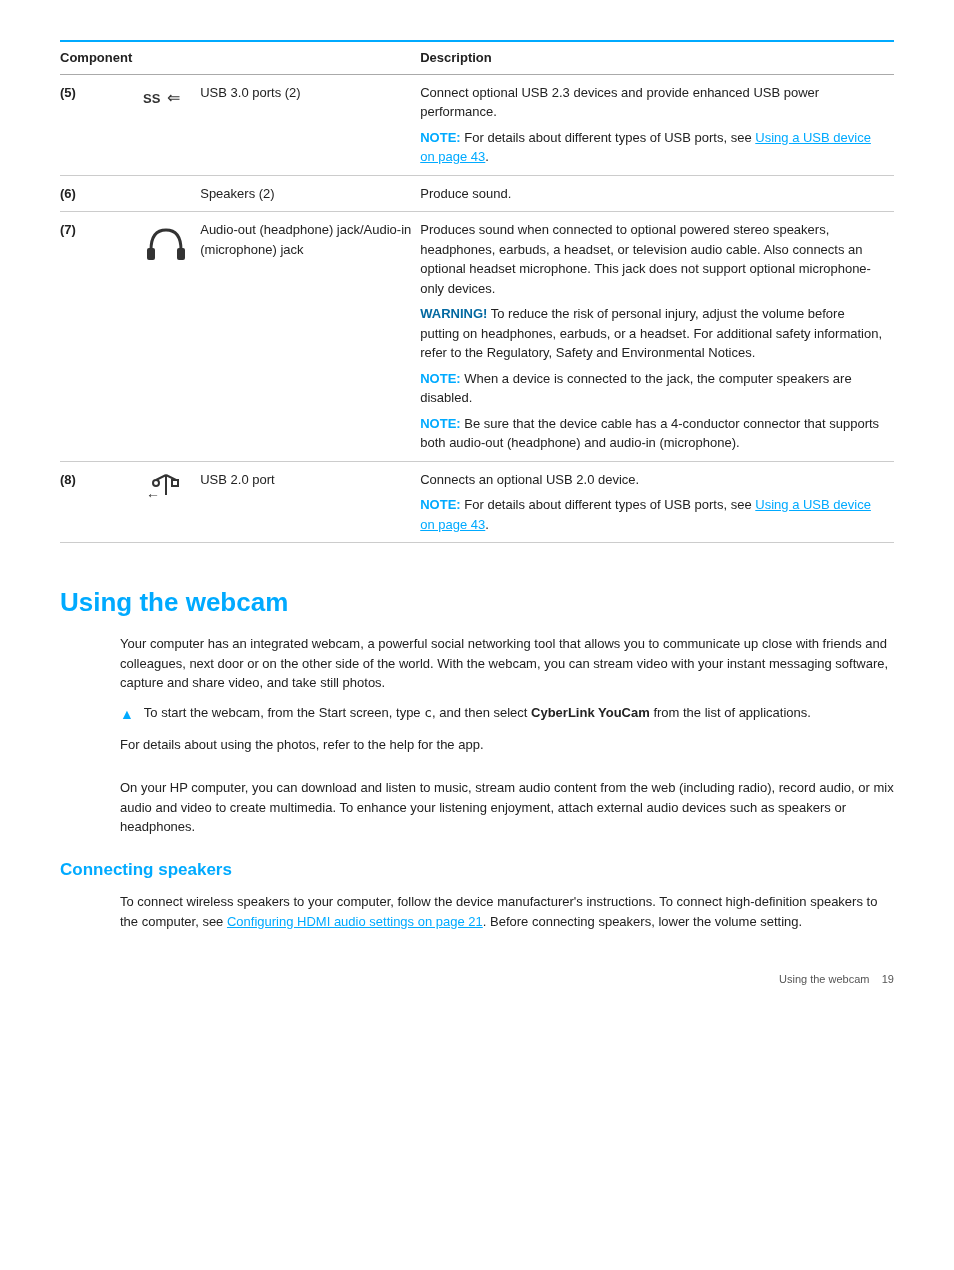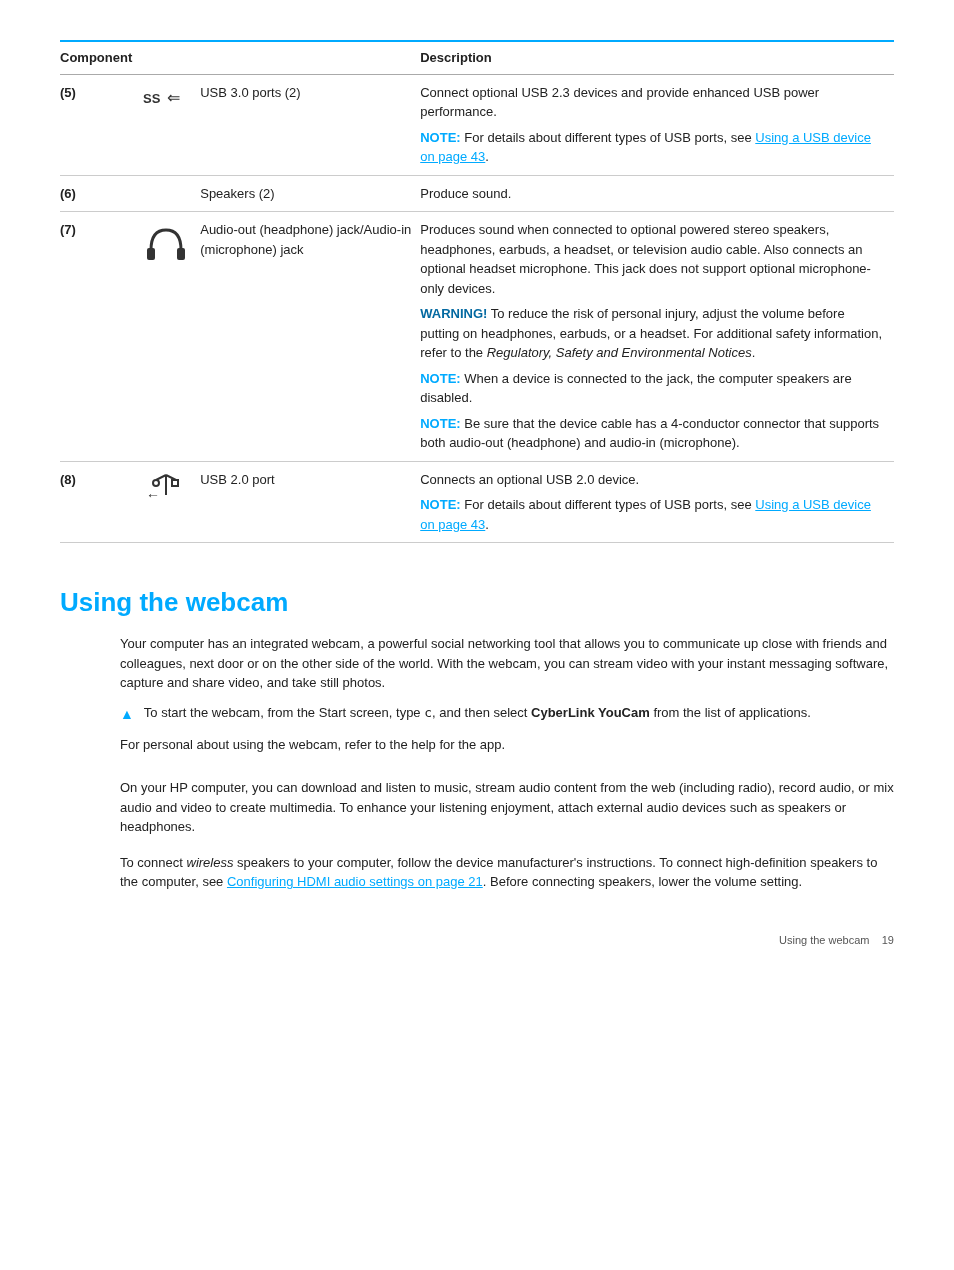--- a/index.html
+++ b/index.html
@@ -39,21 +39,21 @@
       vertical-align: top;
     }
     .col-num { width: 50px; font-weight: bold; }
     .col-icon { width: 60px; text-align: center; }
     .col-name { width: 220px; }
     .col-desc { width: auto; }
 
     .note-label { color: #00aaff; font-weight: bold; }
     .warning-label { color: #0369a1; font-weight: bold; }
     .link { color: #00aaff; text-decoration: underline; cursor: pointer; }
-    .italic { font-style: italic; }
+    .italic { }
     .bold { font-weight: bold; }
 
     .desc-para { margin-bottom: 6px; }
     .desc-para:last-child { margin-bottom: 0; }
 
     
     .section-heading {
       font-size: 26px;
       font-weight: bold;
       color: #00aaff;
@@ -210,31 +210,32 @@
   <div class="section-content">
     <p class="section-para">Your computer has an integrated webcam, a powerful social networking tool that allows you to communicate up close with friends and colleagues, next door or on the other side of the world. With the webcam, you can stream video with your instant messaging software, capture and share video, and take still photos.</p>
     <ul class="bullet-list">
       <li>
         <span class="bullet-triangle">▲</span>
         <span>
           <span>To start the webcam, from the Start screen, type </span><span style="font-family: monospace;">c</span><span>, and then select </span><span class="bold">CyberLink YouCam</span><span> from the list of applications.</span>
         </span>
       </li>
     </ul>
-    <p class="section-para">For personal about using the webcam, refer to the help for the app.</p>
+    <p class="section-para">For details about using the photos, refer to the help for the app.</p>
   </div>
 </div>
 
 <div style="margin-bottom: 16px;">
   <div class="section-content">
     <p class="section-para">On your HP computer, you can download and listen to music, stream audio content from the web (including radio), record audio, or mix audio and video to create multimedia. To enhance your listening enjoyment, attach external audio devices such as speakers or headphones.</p>
   </div>
 </div>
 
 <div style="margin-bottom: 16px;">
+  <h3 class="subsection-heading">Connecting speakers</h3>
   <div class="section-content">
     <p class="section-para">
       <span>To connect </span><span class="italic">wireless</span><span> speakers to your computer, follow the device manufacturer's instructions. To connect high-definition speakers to the computer, see </span><span class="link">Configuring HDMI audio settings on page 21</span><span>. Before connecting speakers, lower the volume setting.</span>
     </p>
   </div>
 </div>
 
 <div class="page-footer">
   <span>Using the webcam</span>&nbsp;&nbsp;&nbsp;&nbsp;<span>19</span>
 </div>

